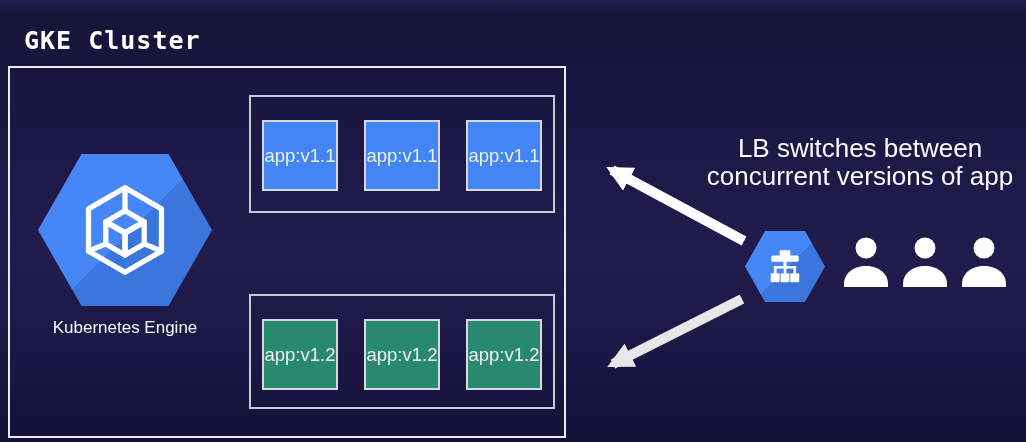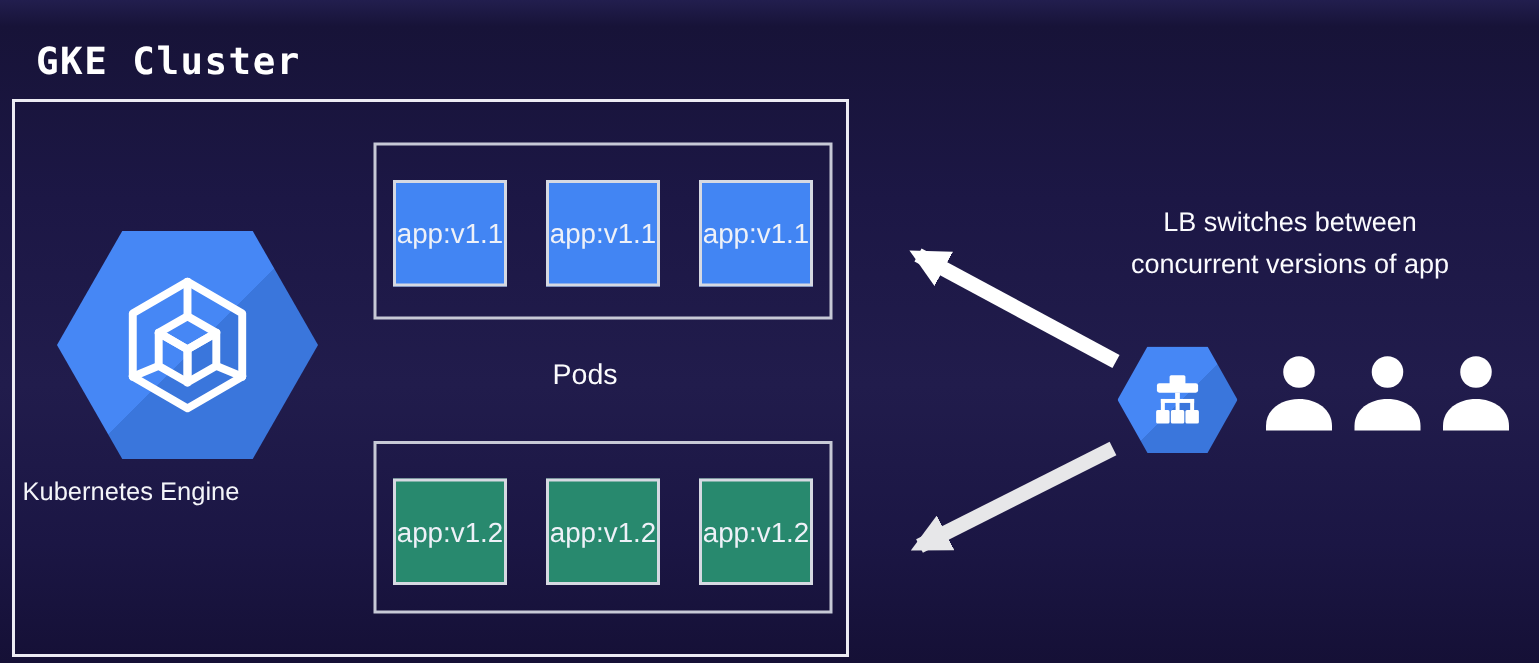--- a/index.html
+++ b/index.html
@@ -23,21 +23,21 @@
   
   .hex{
     clip-path:polygon(25% 0%,75% 0%,100% 50%,75% 100%,25% 100%,0% 50%);
     background:linear-gradient(135deg,#4687f5 0%,#4687f5 52%,#3a76dc 52%,#3a76dc 100%);
     display:flex;align-items:center;justify-content:center;
   }
   .gke-hex{position:absolute;left:28px;top:86px;width:174px;height:152px;}
   .gke-hex svg{width:96px;height:96px;}
   .engine-label{
     position:absolute;left:5px;top:250px;width:220px;
-    font-size:17px;color:#f4f5f9;
+    text-align:center;font-size:17px;color:#f4f5f9;
   }
   
   .pods-box{
     position:absolute;left:229px;width:302px;
     border:2px solid #c7c9d6;
     display:flex;justify-content:center;align-items:flex-start;gap:26px;margin-left:10px;
   }
   .pods-box.top{top:27px;height:114px;}
   .pods-box.bottom{top:226px;height:111px;}
   .pod{
@@ -48,21 +48,21 @@
   }
   .pod-blue{background:#4285f3;}
   .pod-green{background:#28896e;}
   .pods-label{
     position:absolute;left:229px;top:172px;width:302px;
     text-align:center;font-size:19px;color:#fbfbfd;
   }
   
   .annotation{
     position:absolute;left:695px;top:134px;width:330px;
-    text-align:center;font-size:18px;line-height:28px;color:#fbfbfe;
+    text-align:center;font-size:26px;line-height:28px;color:#fbfbfe;
   }
   .lb-hex{position:absolute;left:745px;top:231px;width:80px;height:71px;}
   .lb-hex svg{width:38px;height:33px;}
   .lb-label{
     position:absolute;left:725px;top:303px;width:120px;
     text-align:center;font-size:16.5px;line-height:20px;color:#f6f7fa;
   }
   .users{
     position:absolute;left:842px;top:237px;
     display:flex;gap:11px;
@@ -110,21 +110,20 @@
       </svg>
     </div>
     <div class="engine-label">Kubernetes Engine</div>
 
     <div class="pods-box top">
       <div class="pod pod-blue">app:v1.1</div>
       <div class="pod pod-blue">app:v1.1</div>
       <div class="pod pod-blue">app:v1.1</div>
     </div>
 
-    <div class="pods-label">Pods</div>
 
     <div class="pods-box bottom">
       <div class="pod pod-green">app:v1.2</div>
       <div class="pod pod-green">app:v1.2</div>
       <div class="pod pod-green">app:v1.2</div>
     </div>
   </div>
 
   <div class="annotation">
     <div>LB switches between</div>

